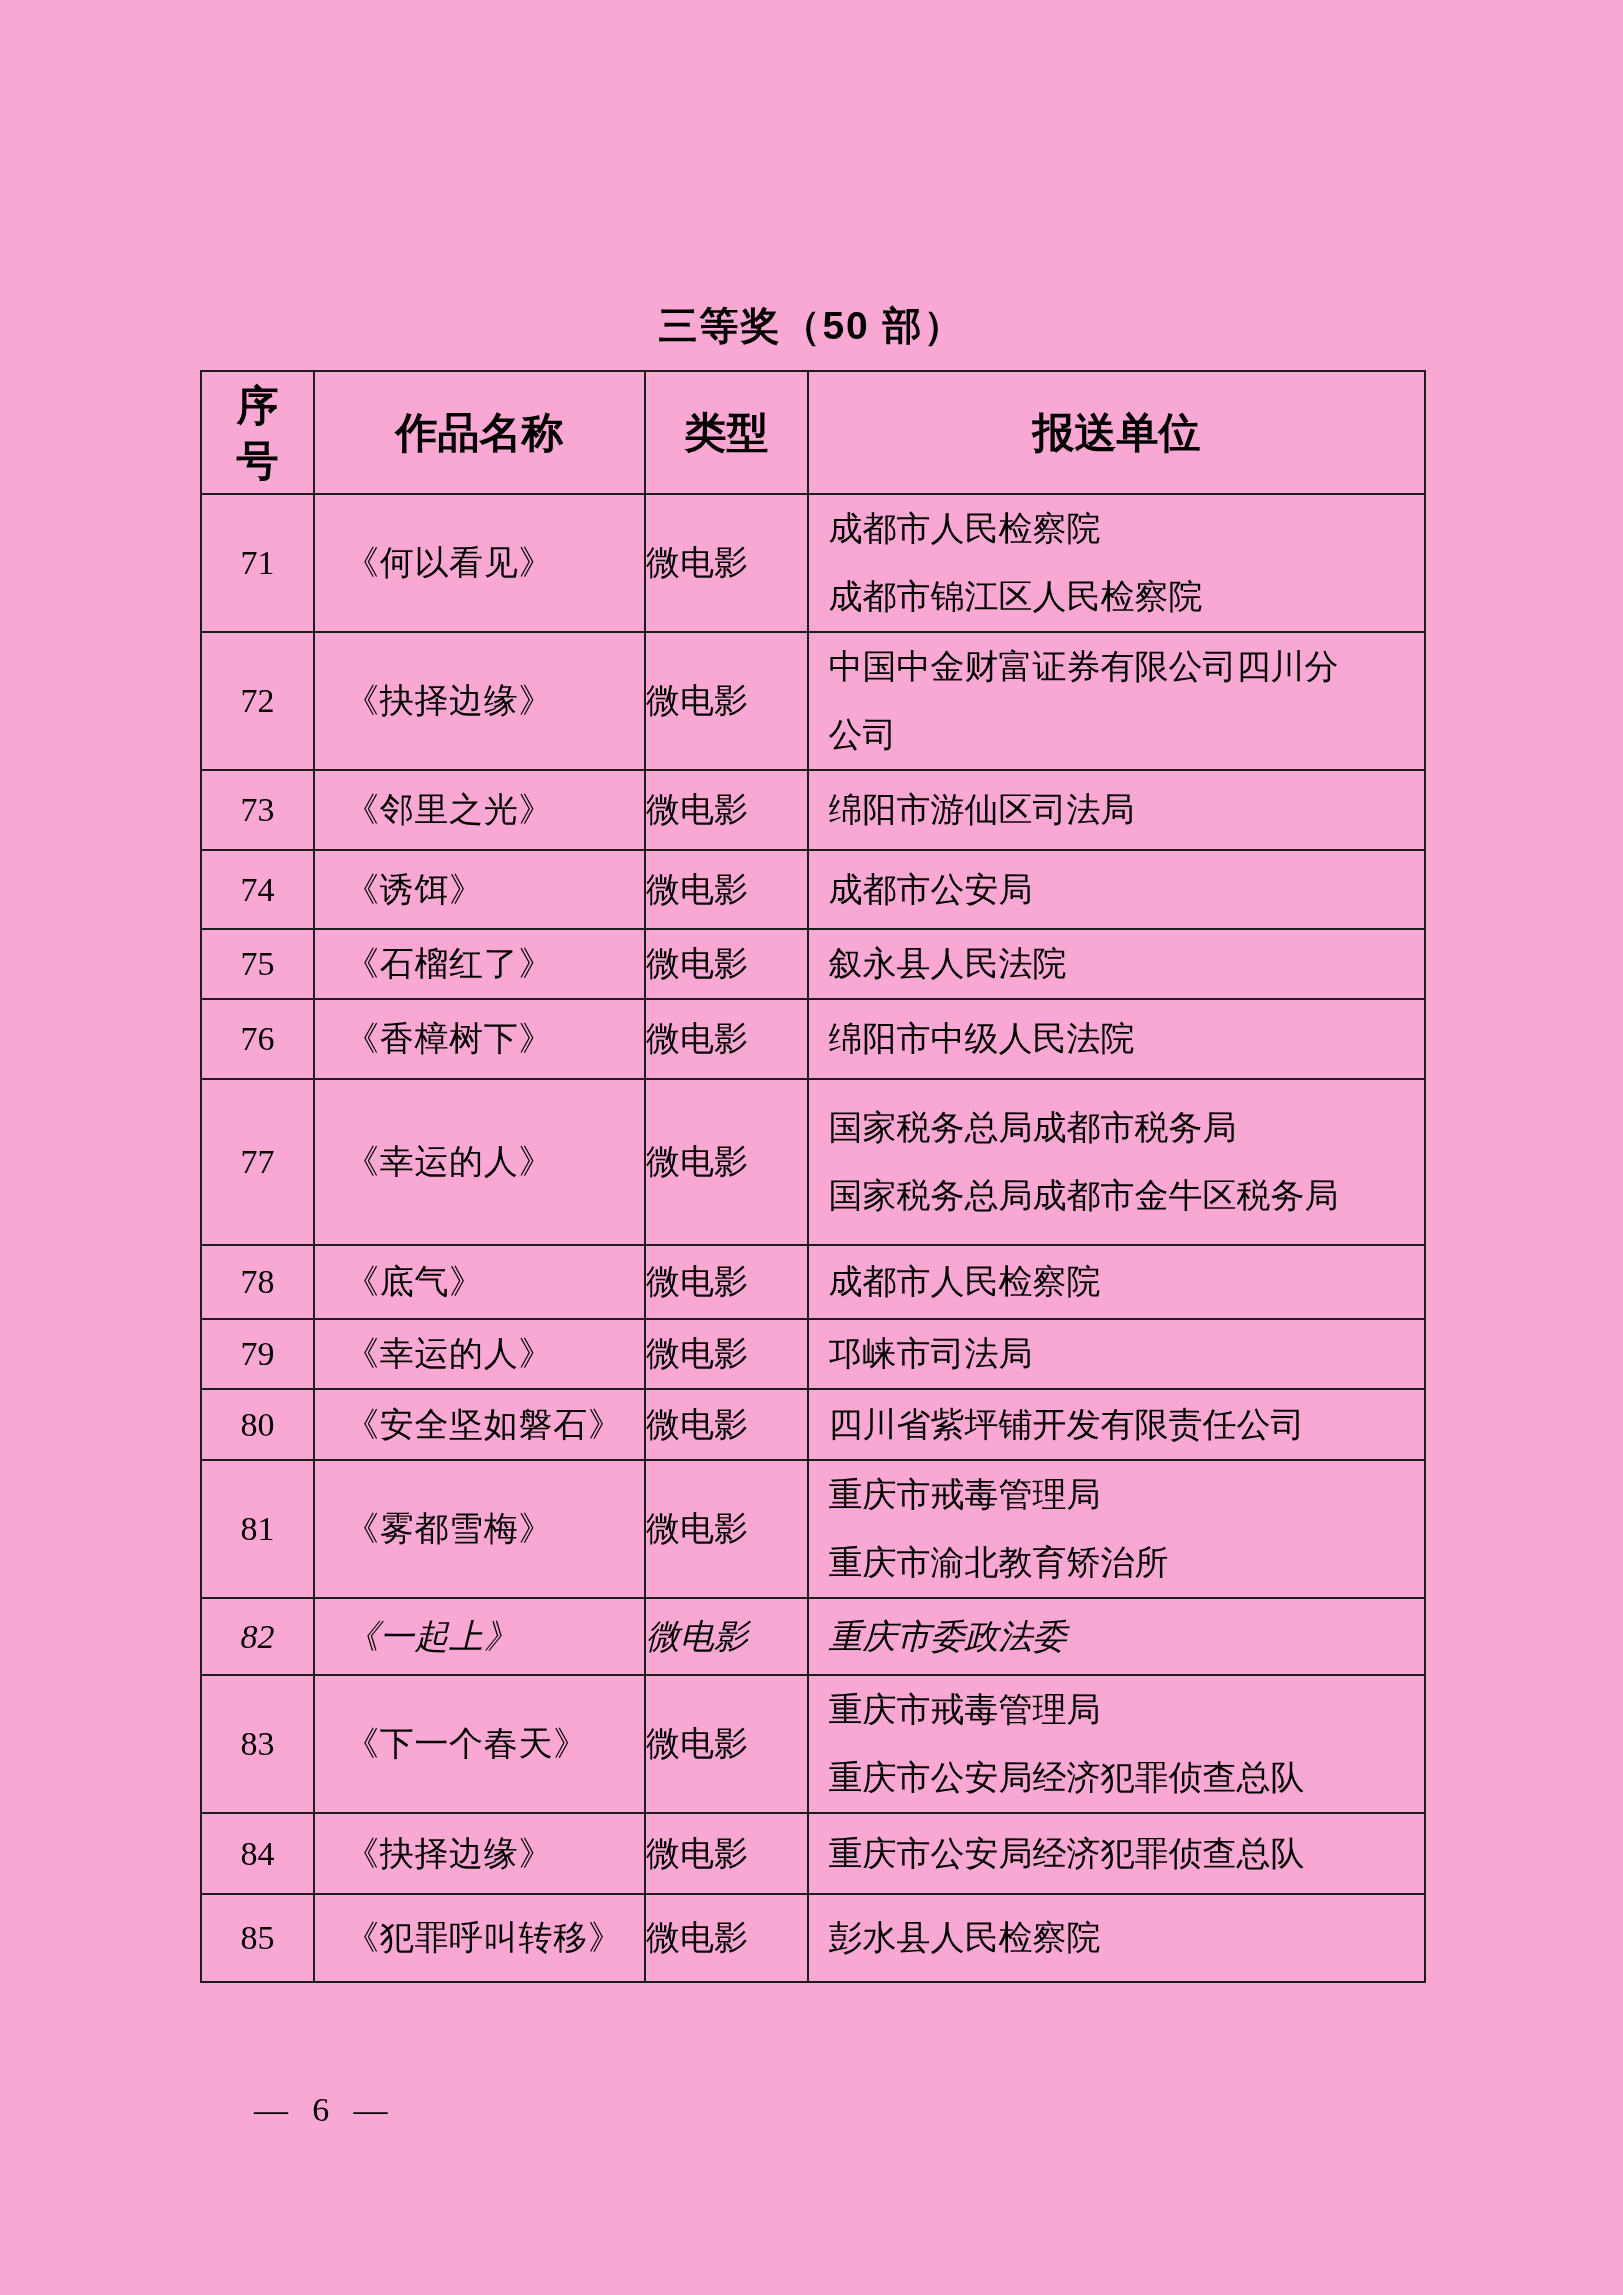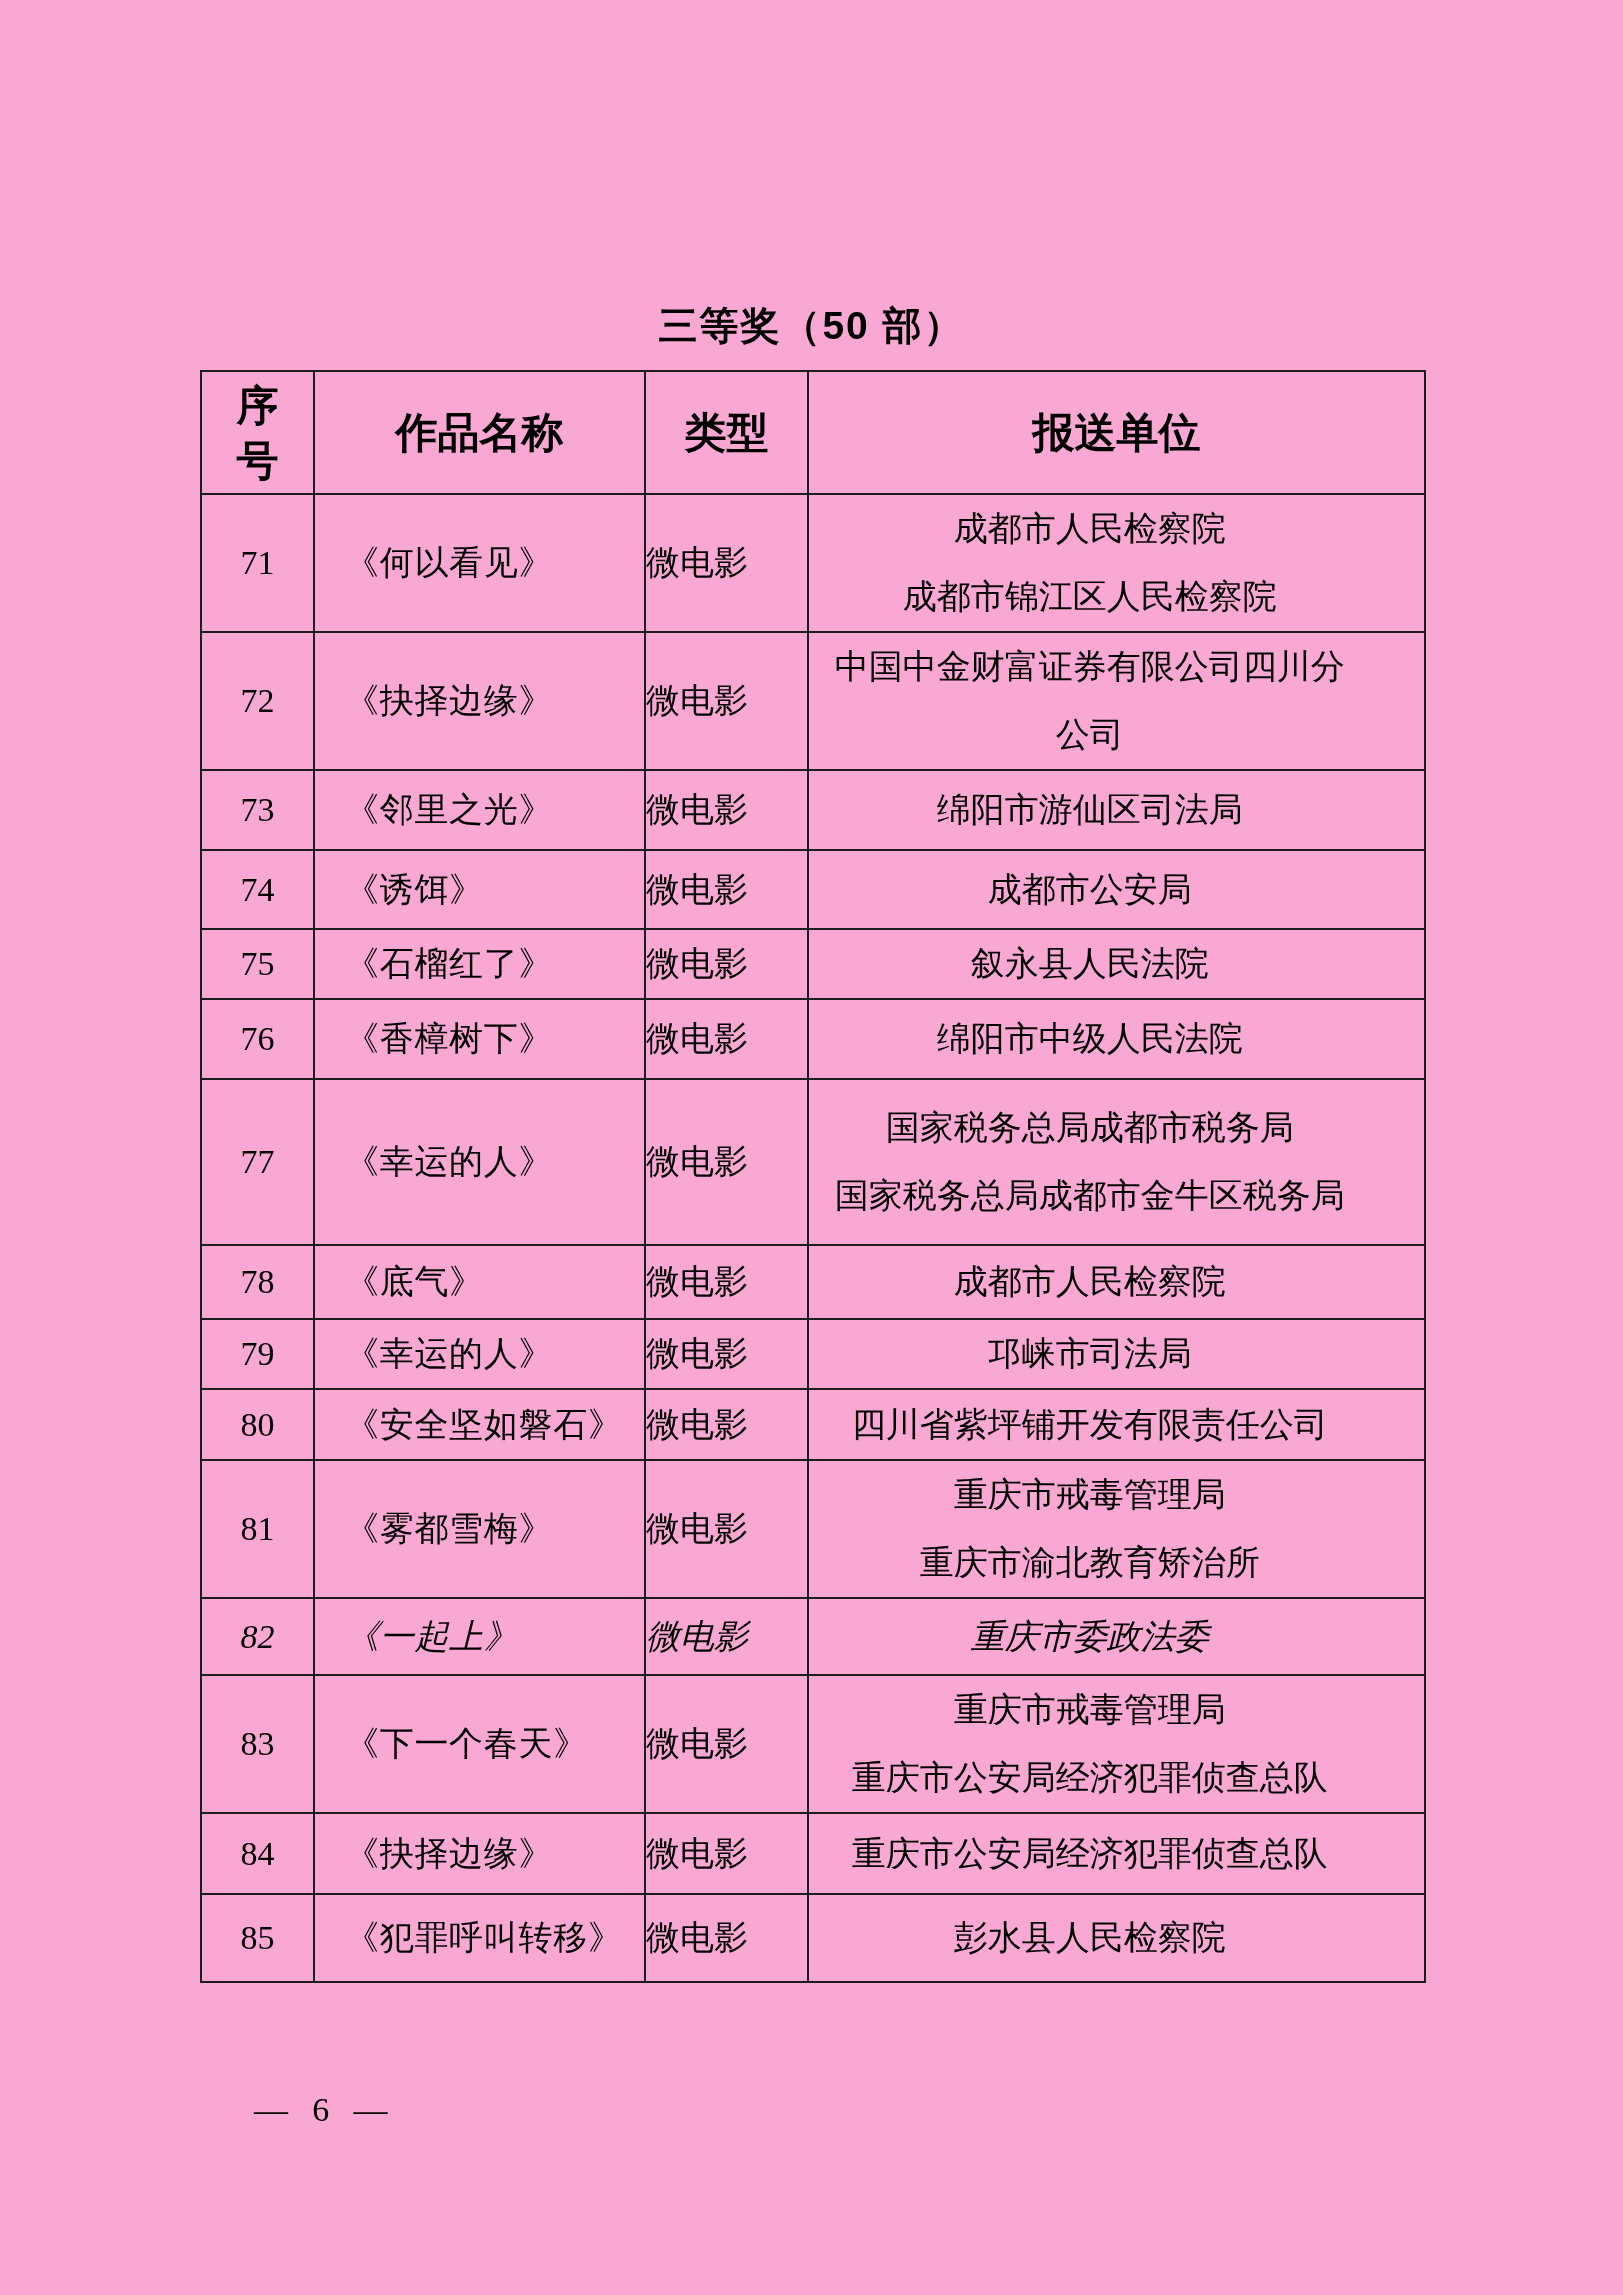--- a/index.html
+++ b/index.html
@@ -60,21 +60,21 @@
     white-space: nowrap;
   }
   td.c-type {
     font-size: 34px;
     line-height: 68px;
     padding: 0;
   }
   td.c-org {
     font-size: 34px;
     padding: 0 73px 0 19.6px;
-    text-align: center;
+    text-align: left;
   }
   .org-line {
     line-height: 68px;
     word-break: break-all;
   }
   .page-number {
     position: absolute;
     left: 254px; top: 2089px;
     font-size: 34px;
     line-height: 41px;

